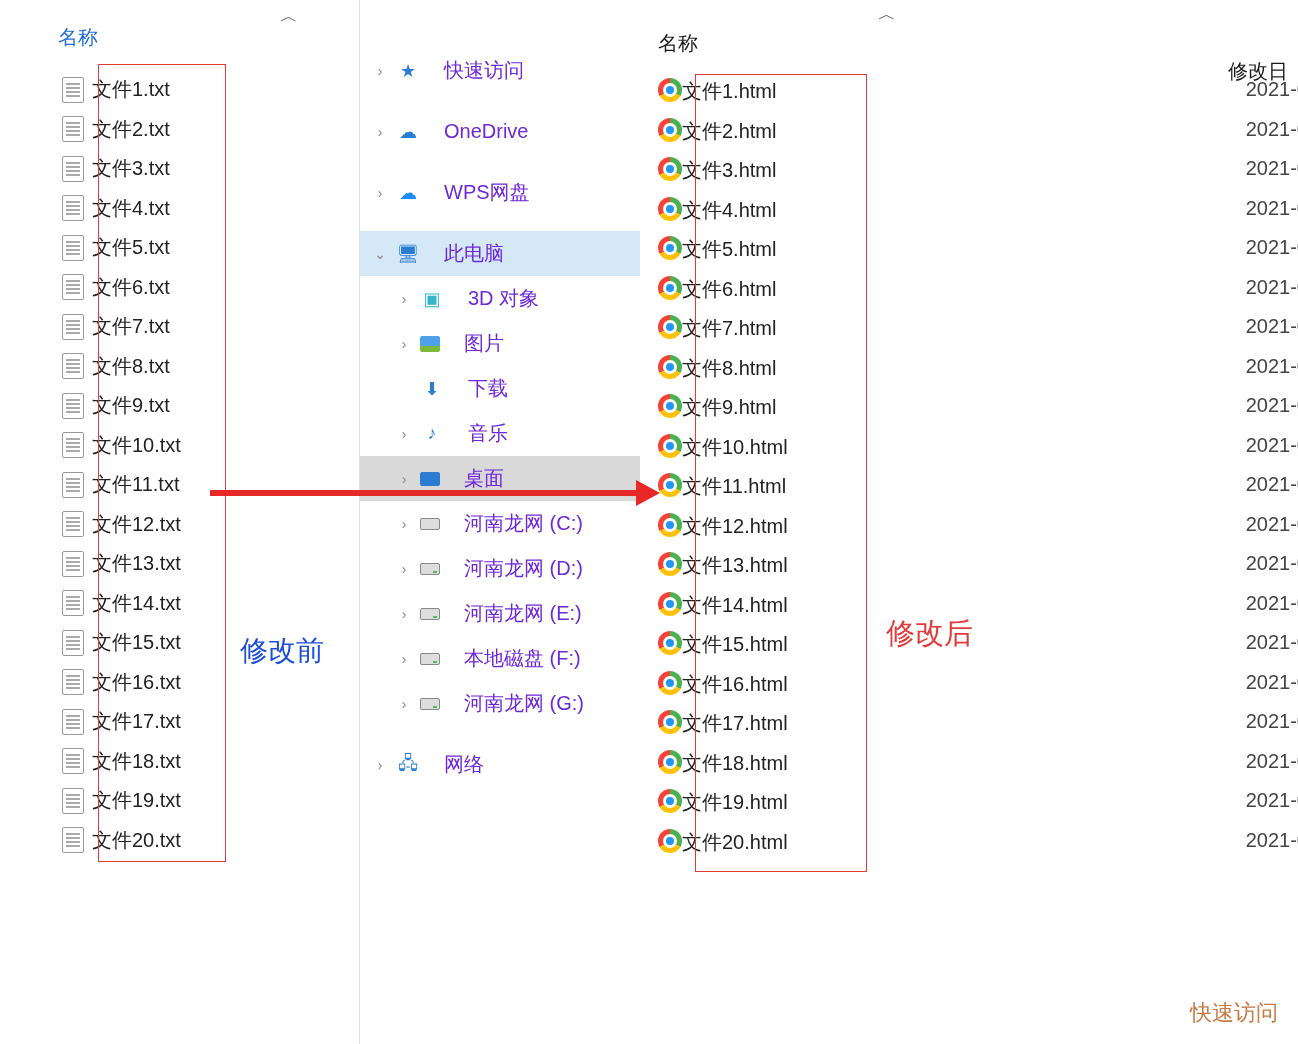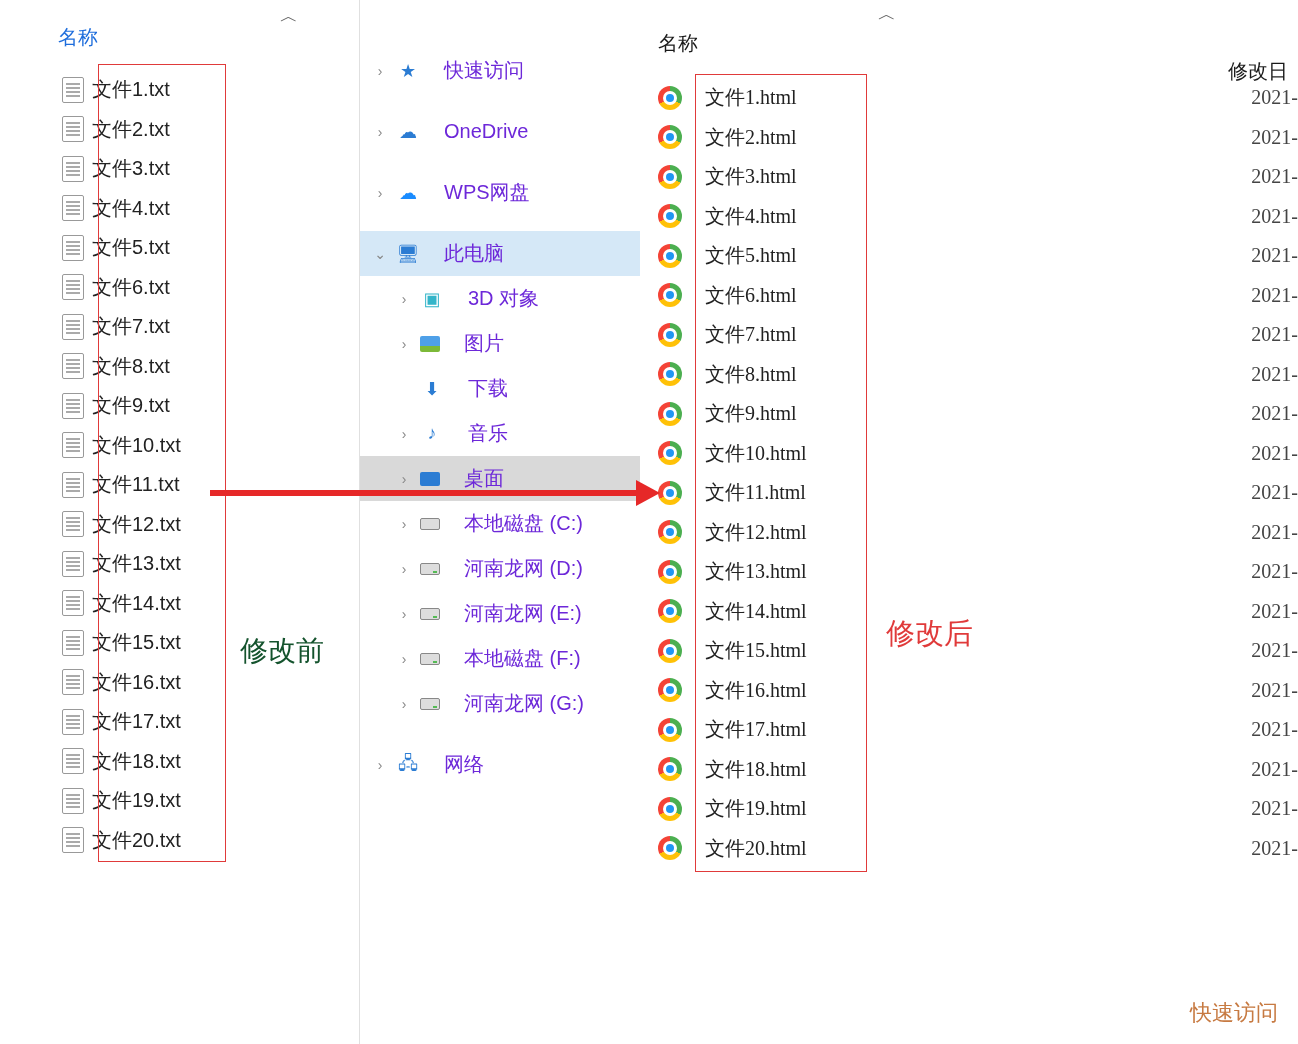--- a/index.html
+++ b/index.html
@@ -77,21 +77,21 @@
       width: 128px;
       height: 798px;
       border: 1.5px solid #e03a3a;
       pointer-events: none;
     }
     .label-before {
       position: absolute;
       top: 632px;
       left: 240px;
       font-size: 28px;
-      color: #14532d;
+      color: #1d4ed8;
     }
     
     .nav-tree {
       position: absolute;
       left: 360px;
       top: 0;
       width: 280px;
       height: 100%;
       background: #fff;
       padding-top: 48px;
@@ -189,25 +189,24 @@
       margin-top: 28px;
     }
     .file-list-right {
       position: absolute;
       top: 78px;
       left: 18px;
       right: 0;
     }
     .file-row-r {
       display: flex;
-      align-items: center;
+      align-items: flex-start;
       height: 39.5px;
-      gap: 23px;
+      gap: 0;
       position: relative;
-      font-family: Liberation Serif, serif;
     }
     .chrome-icon {
       width: 24px;
       height: 24px;
       border-radius: 50%;
       background: conic-gradient(
         #4caf50 0deg 120deg,
         #ffc107 120deg 240deg,
         #f44336 240deg 360deg
       );
@@ -414,21 +413,21 @@
       <span class="tree-label">音乐</span>
     </div>
     <div class="tree-item child highlighted">
       <span class="expand-arrow">›</span>
       <span class="tree-icon ic-desktop"></span>
       <span class="tree-label">桌面</span>
     </div>
     <div class="tree-item child">
       <span class="expand-arrow">›</span>
       <span class="tree-icon ic-win"></span>
-      <span class="tree-label">本地磁盘 (C:)</span>
+      <span class="tree-label">河南龙网 (C:)</span>
     </div>
     <div class="tree-item child">
       <span class="expand-arrow">›</span>
       <span class="tree-icon ic-disk"></span>
       <span class="tree-label">河南龙网 (D:)</span>
     </div>
     <div class="tree-item child">
       <span class="expand-arrow">›</span>
       <span class="tree-icon ic-disk"></span>
       <span class="tree-label">河南龙网 (E:)</span>

